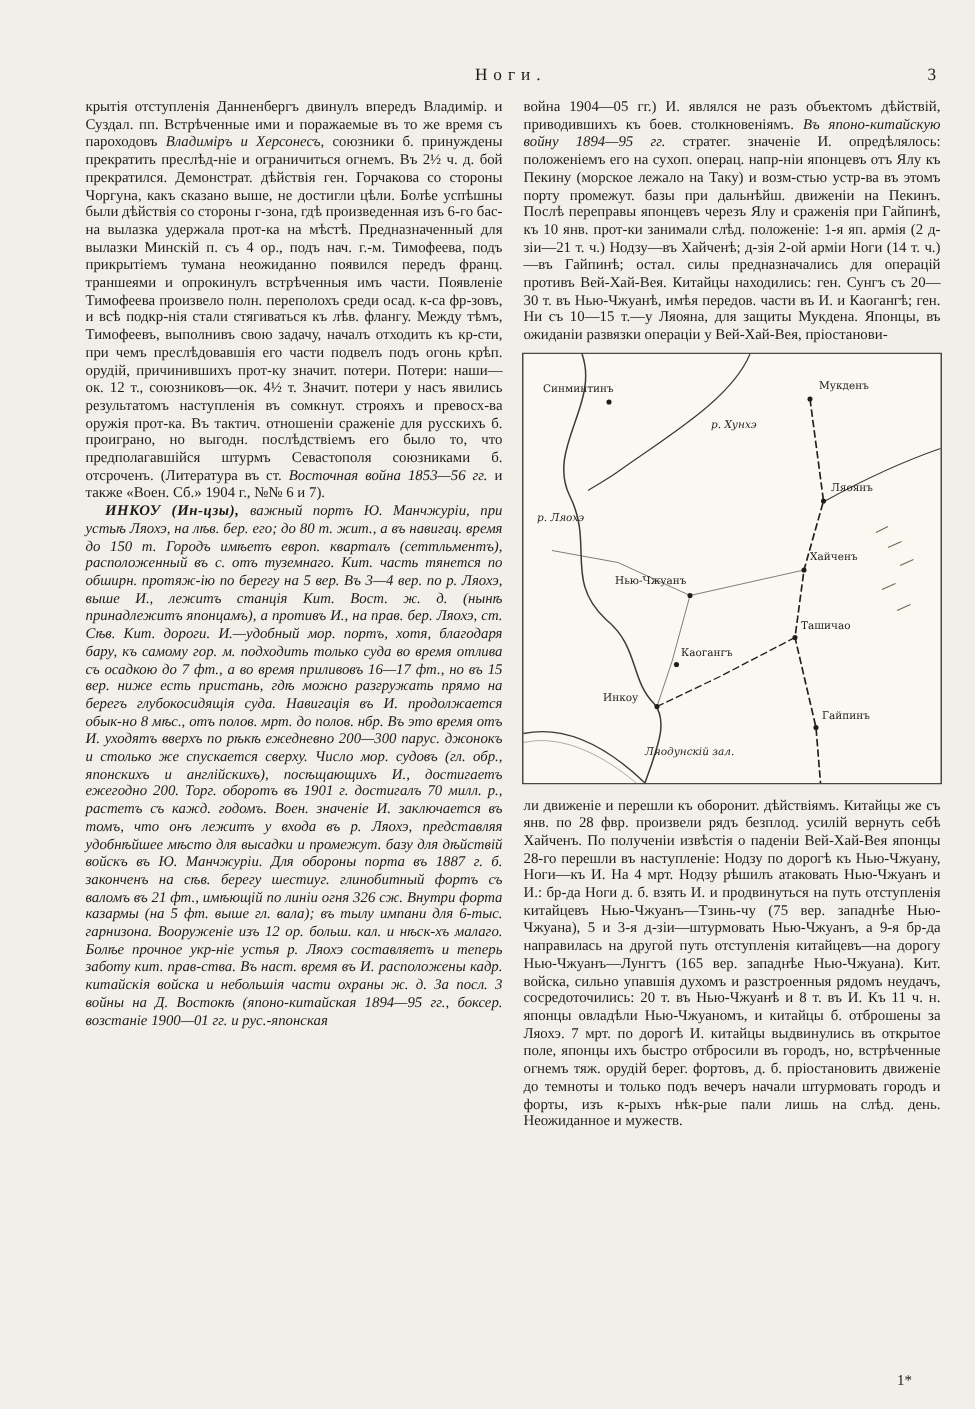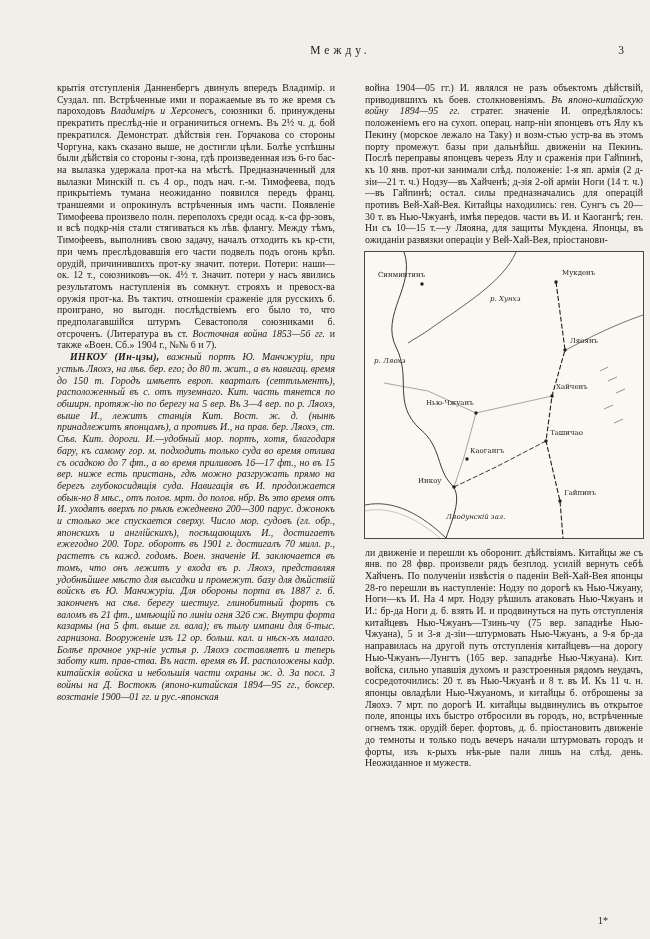--- a/index.html
+++ b/index.html
@@ -15,22 +15,22 @@
   .running-head{
     position:absolute;top:44px;left:57px;right:26px;height:16px;
     font-size:11.5px;
   }
   .head-title{
     position:absolute;left:50%;transform:translateX(-50%);
     letter-spacing:4px;white-space:nowrap;
   }
   .head-pagenum{position:absolute;right:0;top:0;font-size:11.5px;}
   .text-block{
-    position:absolute;top:82px;left:57px;
-    display:flex;gap:30px;
+    position:absolute;top:66px;left:57px;
+    display:flex;gap:14px;
   }
   .col{
     width:278px;
     font-size:9.9px;
     line-height:11.7px;
     text-align:justify;
   }
   .col p{margin:0;padding:0;}
   .para-indent{text-indent:13px;font-style:italic;}
   .article-head{font-weight:bold;letter-spacing:0.4px;}
@@ -44,21 +44,21 @@
   .map-label-river{font-style:italic;}
   .signature{
     position:absolute;bottom:13px;right:42px;
     font-size:10px;
   }
 </style>
 </head>
 <body>
 
 <div class="running-head">
-  <span class="head-title">Между.</span>
+  <span class="head-title">Ноги.</span>
   <span class="head-pagenum">3</span>
 </div>
 
 <div class="text-block">
 
   <div class="col">
     <p><span>крытія отступленія Данненбергъ двинулъ впередъ Владимір. и Суздал. пп. Встрѣченные ими и поражаемые въ то же время съ пароходовъ </span><span class="ital">Владиміръ и Херсонесъ</span><span>, союзники б. принуждены прекратить преслѣд-ніе и ограничиться огнемъ. Въ 2½ ч. д. бой прекратился. Демонстрат. дѣйствія ген. Горчакова со стороны Чоргуна, какъ сказано выше, не достигли цѣли. Болѣе успѣшны были дѣйствія со стороны г-зона, гдѣ произведенная изъ 6-го бас-на вылазка удержала прот-ка на мѣстѣ. Предназначенный для вылазки Минскій п. съ 4 ор., подъ нач. г.-м. Тимофеева, подъ прикрытіемъ тумана неожиданно появился передъ франц. траншеями и опрокинулъ встрѣченныя имъ части. Появленіе Тимофеева произвело полн. переполохъ среди осад. к-са фр-зовъ, и всѣ подкр-нія стали стягиваться къ лѣв. флангу. Между тѣмъ, Тимофеевъ, выполнивъ свою задачу, началъ отходить къ кр-сти, при чемъ преслѣдовавшія его части подвелъ подъ огонь крѣп. орудій, причинившихъ прот-ку значит. потери. Потери: наши—ок. 12 т., союзниковъ—ок. 4½ т. Значит. потери у насъ явились результатомъ наступленія въ сомкнут. строяхъ и превосх-ва оружія прот-ка. Въ тактич. отношеніи сраженіе для русскихъ б. проиграно, но выгодн. послѣдствіемъ его было то, что предполагавшійся штурмъ Севастополя союзниками б. отсроченъ. (Литература въ ст. </span><span class="ital">Восточная война 1853—56 гг.</span><span> и также «Воен. Сб.» 1904 г., №№ 6 и 7).</span></p>
     <p class="para-indent"><span class="article-head">ИНКОУ (Ин-цзы),</span><span> важный портъ Ю. Манчжуріи, при устьѣ Ляохэ, на лѣв. бер. его; до 80 т. жит., а въ навигац. время до 150 т. Городъ имѣетъ европ. кварталъ (сеттльментъ), расположенный въ с. отъ туземнаго. Кит. часть тянется по обширн. протяж-ію по берегу на 5 вер. Въ 3—4 вер. по р. Ляохэ, выше И., лежитъ станція Кит. Вост. ж. д. (нынѣ принадлежитъ японцамъ), а противъ И., на прав. бер. Ляохэ, ст. Сѣв. Кит. дороги. И.—удобный мор. портъ, хотя, благодаря бару, къ самому гор. м. подходить только суда во время отлива съ осадкою до 7 фт., а во время приливовъ 16—17 фт., но въ 15 вер. ниже есть пристань, гдѣ можно разгружать прямо на берегъ глубокосидящія суда. Навигація въ И. продолжается обык-но 8 мѣс., отъ полов. мрт. до полов. нбр. Въ это время отъ И. уходятъ вверхъ по рѣкѣ ежедневно 200—300 парус. джонокъ и столько же спускается сверху. Число мор. судовъ (гл. обр., японскихъ и англійскихъ), посѣщающихъ И., достигаетъ ежегодно 200. Торг. оборотъ въ 1901 г. достигалъ 70 милл. р., растетъ съ кажд. годомъ. Воен. значеніе И. заключается въ томъ, что онъ лежитъ у входа въ р. Ляохэ, представляя удобнѣйшее мѣсто для высадки и промежут. базу для дѣйствій войскъ въ Ю. Манчжуріи. Для обороны порта въ 1887 г. б. законченъ на сѣв. берегу шестиуг. глинобитный фортъ съ валомъ въ 21 фт., имѣющій по линіи огня 326 сж. Внутри форта казармы (на 5 фт. выше гл. вала); въ тылу импани для 6-тыс. гарнизона. Вооруженіе изъ 12 ор. больш. кал. и нѣск-хъ малаго. Болѣе прочное укр-ніе устья р. Ляохэ составляетъ и теперь заботу кит. прав-ства. Въ наст. время въ И. расположены кадр. китайскія войска и небольшія части охраны ж. д. За посл. 3 войны на Д. Востокѣ (японо-китайская 1894—95 гг., боксер. возстаніе 1900—01 гг. и рус.-японская</span></p>
   </div>
 

